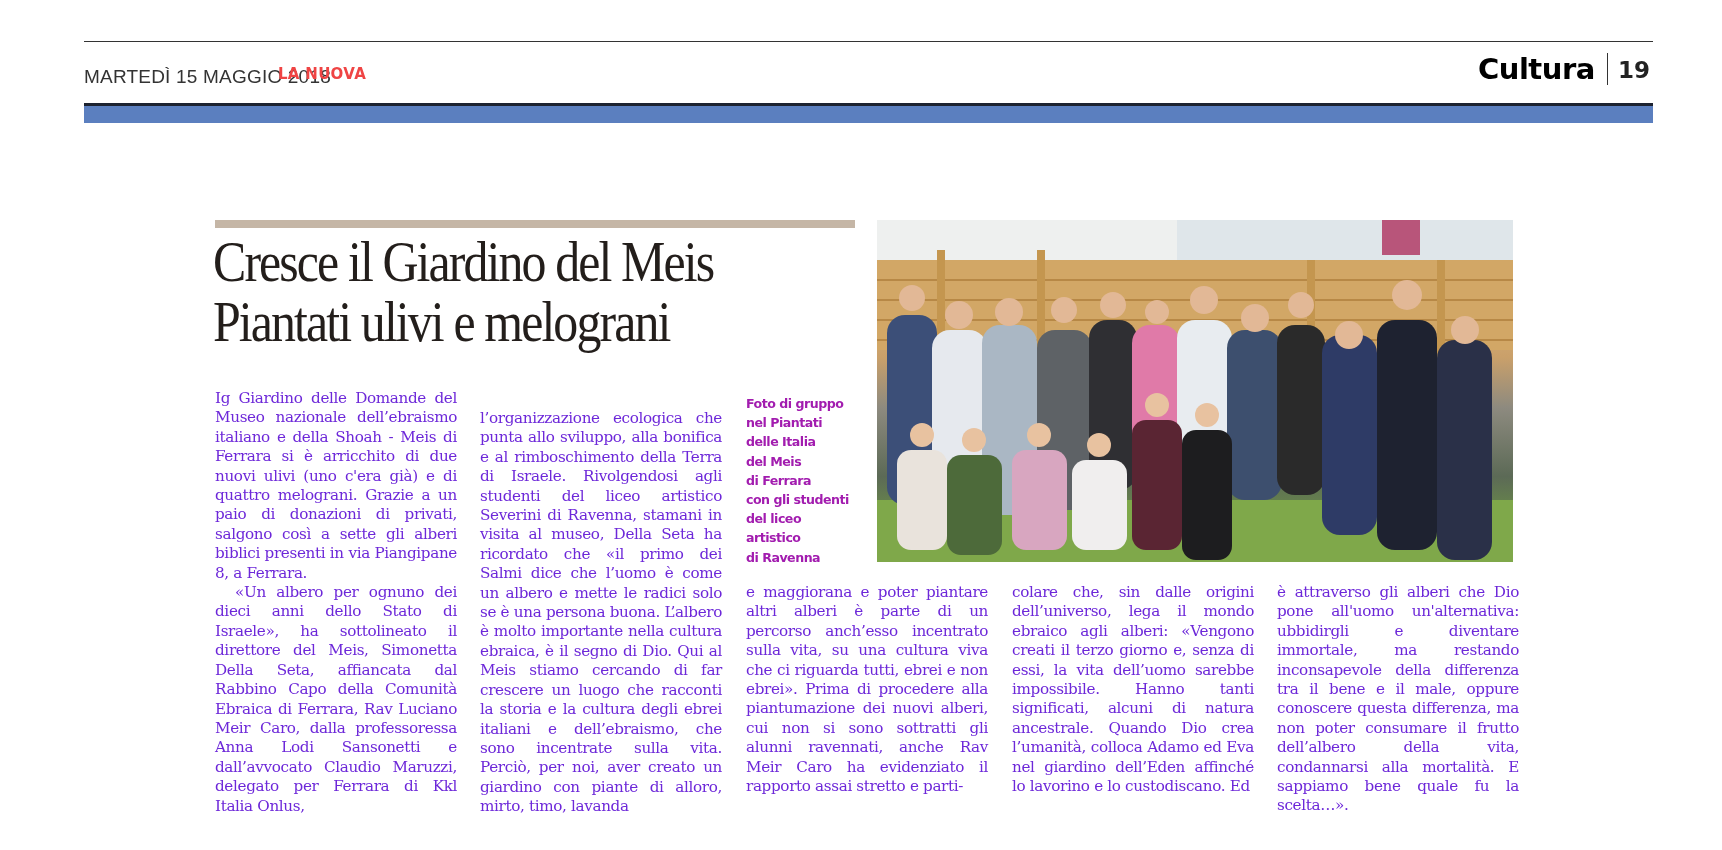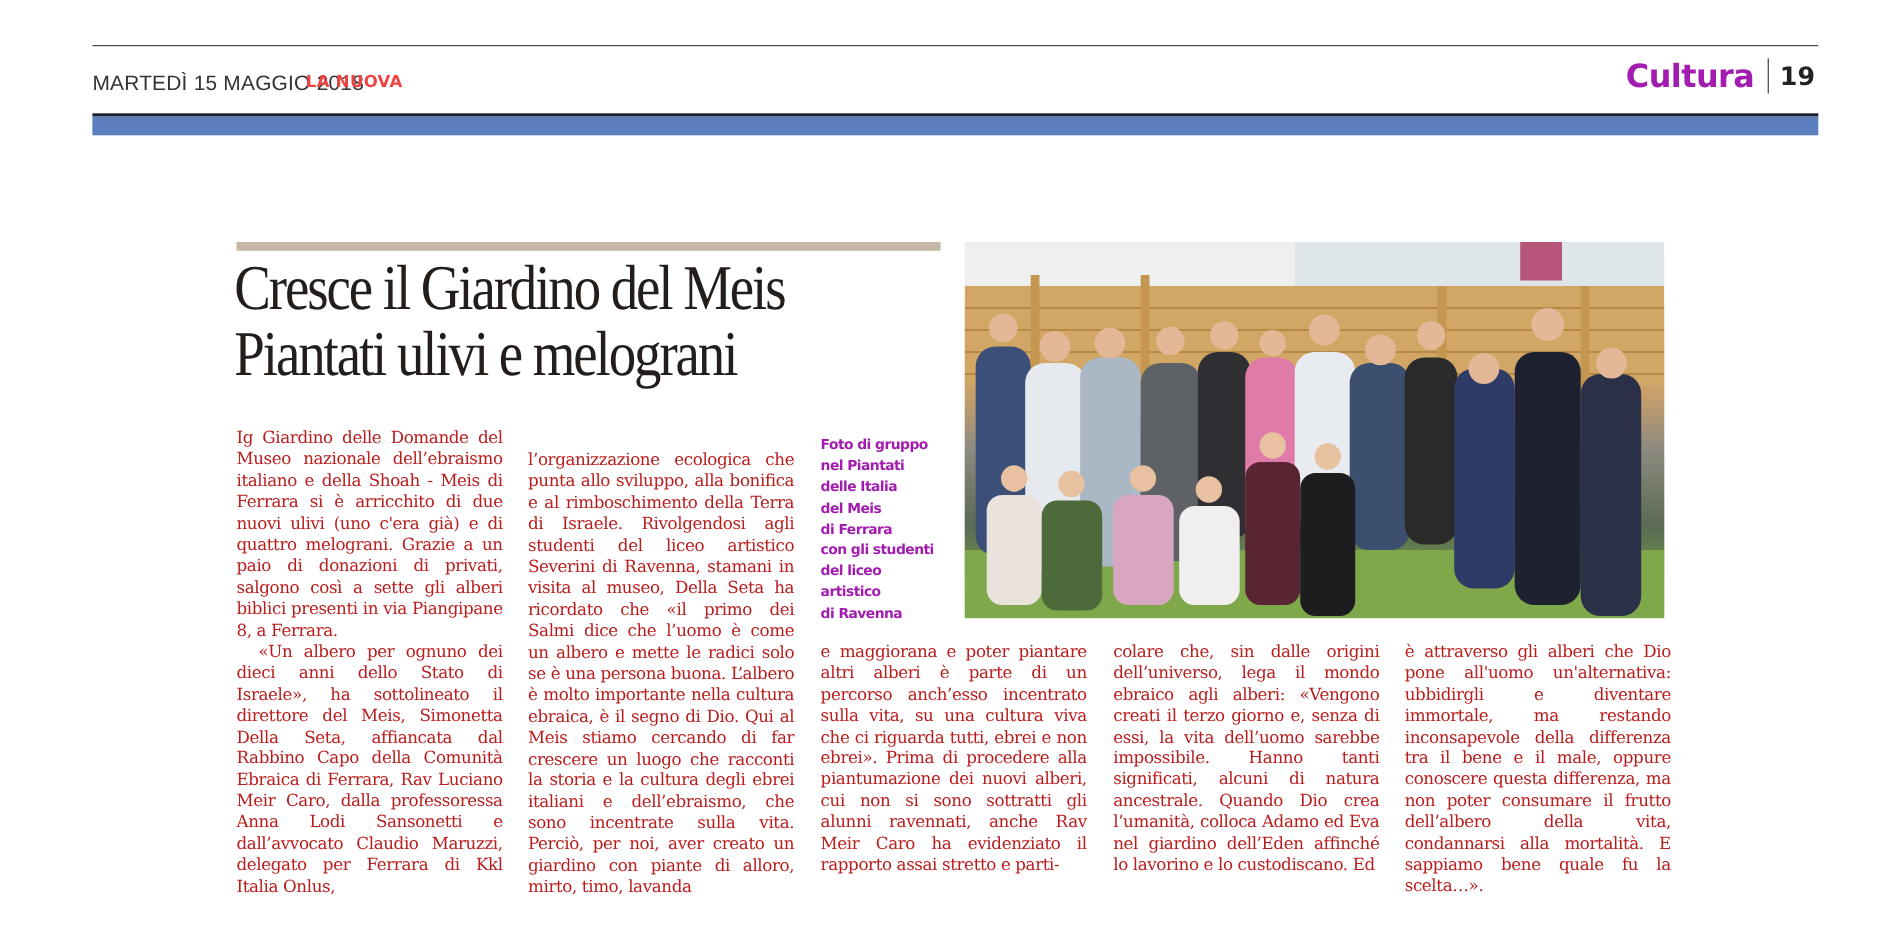--- a/index.html
+++ b/index.html
@@ -5,32 +5,32 @@
   html, body { margin: 0; padding: 0; background: #ffffff; }
   body { width: 1722px; height: 850px; position: relative; overflow: hidden;
          font-family: "DejaVu Serif", serif; color: #2a2522; }
   .abs { position: absolute; }
   .top-rule { left: 84px; top: 41px; width: 1569px; height: 1px; background: #333; }
   .date { left: 84px; top: 66px; font-family: "Liberation Sans", sans-serif; font-size: 19px;
           letter-spacing: 0.2px; color: #333; white-space: nowrap; }
   .paper { left: 278px; top: 65px; font-family: "DejaVu Sans", sans-serif; font-weight: bold;
            font-size: 15px; letter-spacing: 0.3px; color: #ef4444; white-space: nowrap; }
   .section { left: 1478px; top: 52px; font-family: "DejaVu Sans", sans-serif; font-weight: bold;
-             font-size: 29px; color: #a21caf; letter-spacing: -0.5px; white-space: nowrap; }
+             font-size: 29px; color: #000000; letter-spacing: -0.5px; white-space: nowrap; }
   .divider { left: 1607px; top: 53px; width: 1px; height: 32px; background: #333; }
   .pagenum { left: 1618px; top: 57px; font-family: "DejaVu Sans", sans-serif; font-weight: bold;
              font-size: 23px; color: #222; }
   .bar-dark { left: 84px; top: 103px; width: 1569px; height: 3px; background: #1c2230; }
   .bar-blue { left: 84px; top: 106px; width: 1569px; height: 17px; background: #5b7fbf; }
   .tan-rule { left: 215px; top: 220px; width: 640px; height: 8px; background: #c5b6a6; }
   .headline { left: 213px; top: 232px; width: 660px; font-family: "Liberation Serif", serif;
               font-size: 58px; line-height: 60px; color: #231e1b; letter-spacing: -2.2px;
               transform: scaleX(0.86); transform-origin: left top; white-space: nowrap; }
   .col { position: absolute; width: 242px; font-family: "DejaVu Serif", serif; font-size: 15.2px;
-         line-height: 19.4px; text-align: justify; color: #b91c1c; letter-spacing: -0.35px; }
+         line-height: 19.4px; text-align: justify; color: #6d28d9; letter-spacing: -0.35px; }
   .col p { margin: 0; text-align: justify; }
   .col p.indent { text-indent: 20px; }
   .caption { left: 746px; top: 394px; width: 120px; font-family: "DejaVu Sans", sans-serif;
              font-weight: bold; font-size: 12.6px; line-height: 19.2px; color: #a21caf;
              letter-spacing: -0.5px; }
   .caption div { white-space: nowrap; }
   .photo { left: 877px; top: 220px; width: 636px; height: 342px; overflow: hidden;
            background: linear-gradient(180deg, #f2efe9 0%, #efe6d6 12%, #d9b47c 22%, #caa06a 40%, #8d8a7f 55%, #5c6a56 75%, #6f9a42 92%, #86b04e 100%); }
 </style>
 </head>

